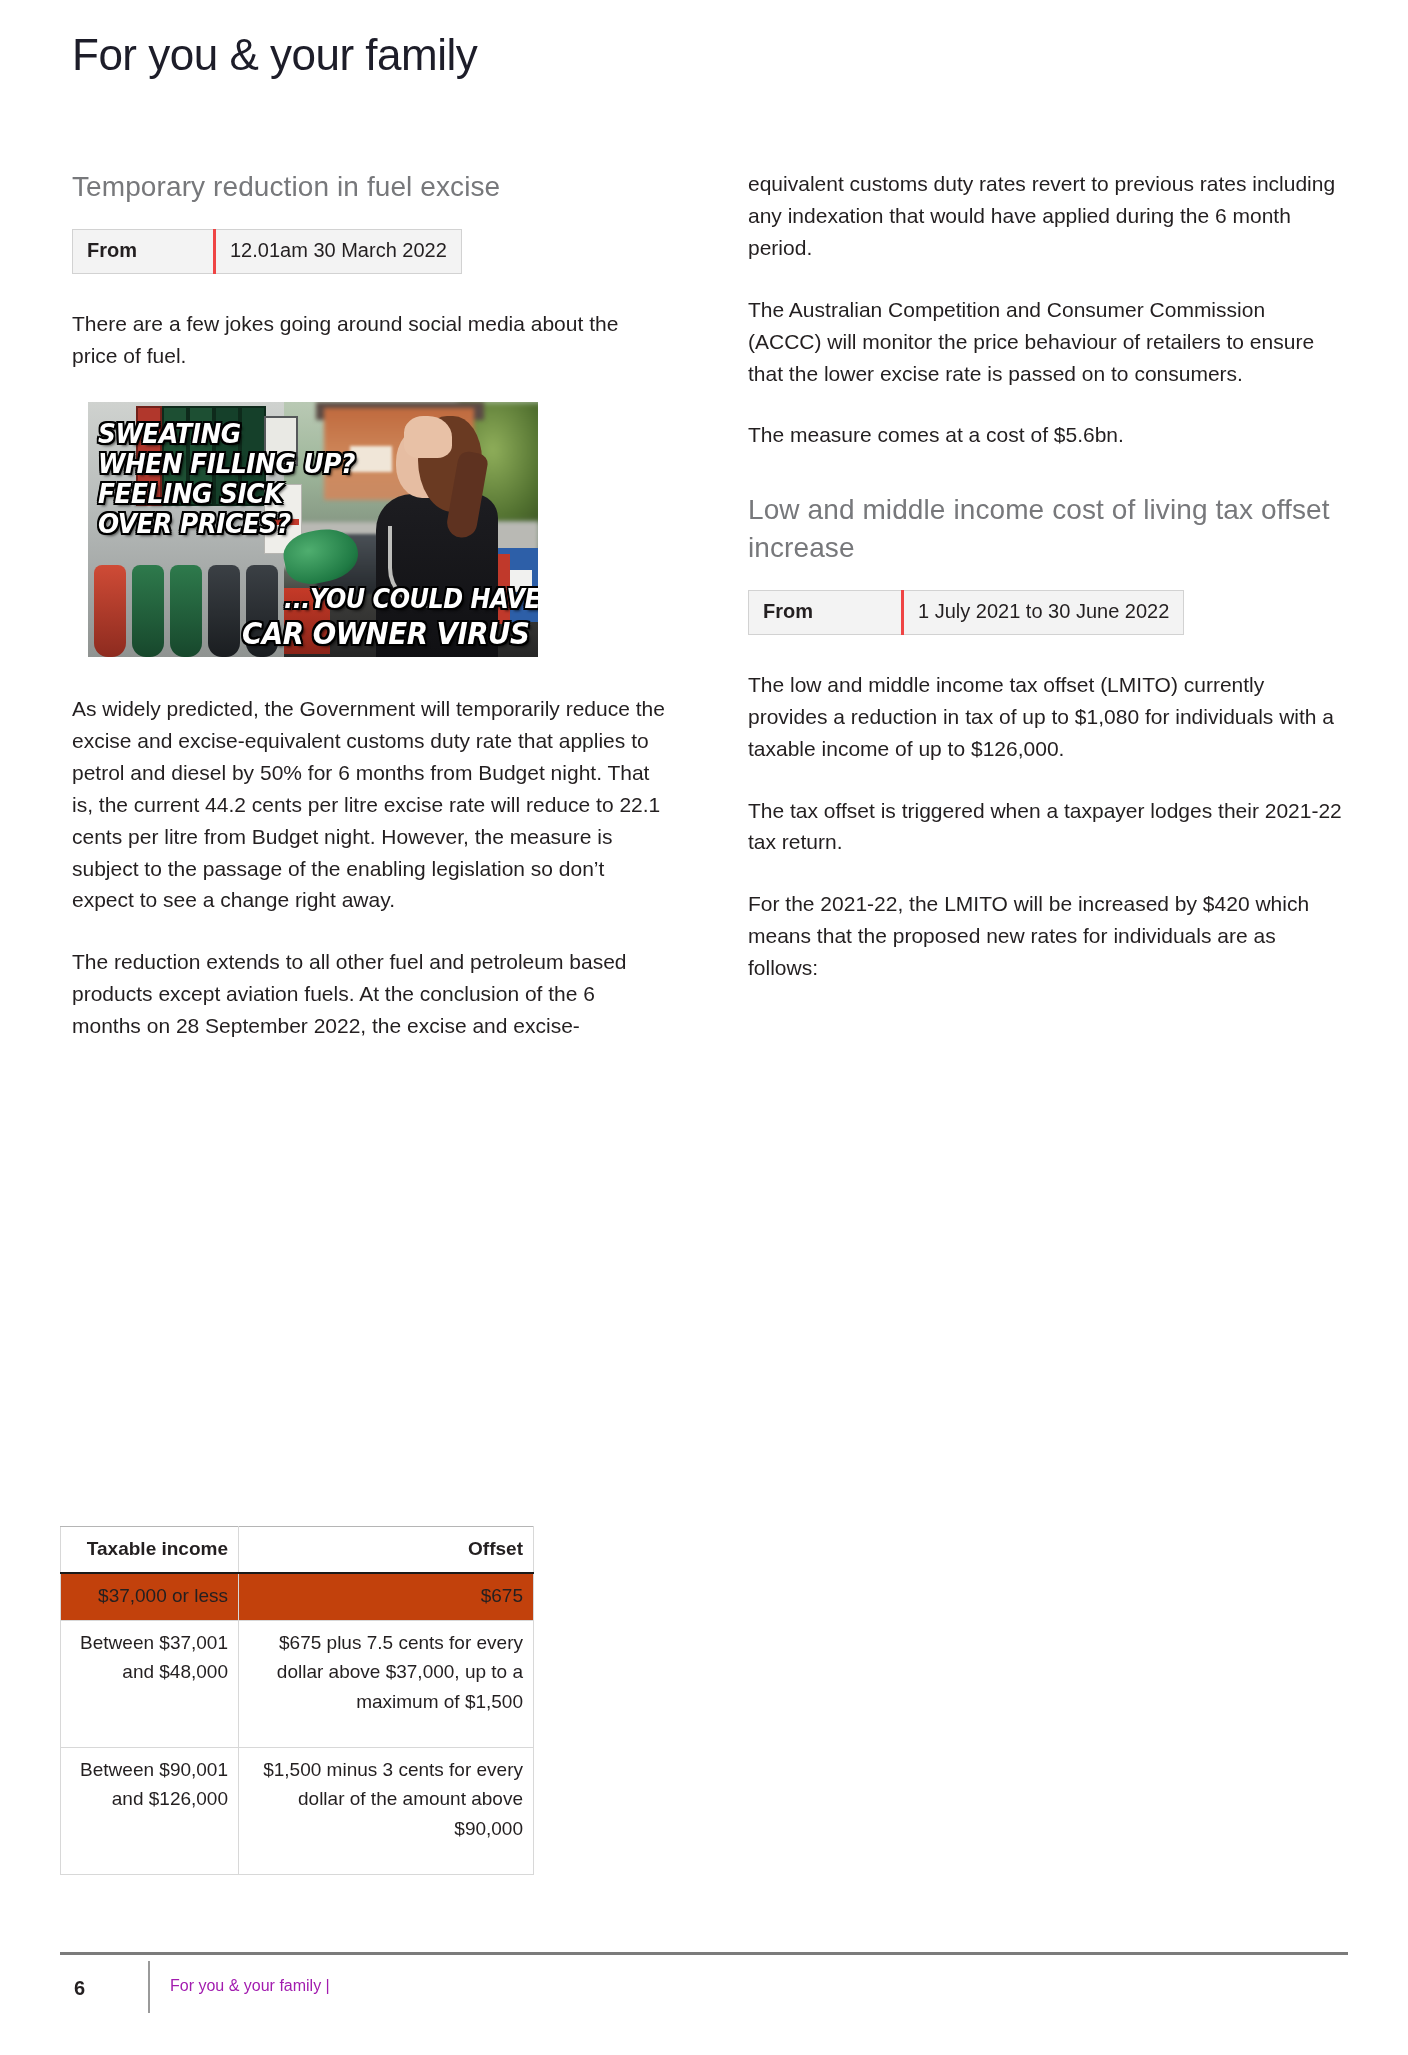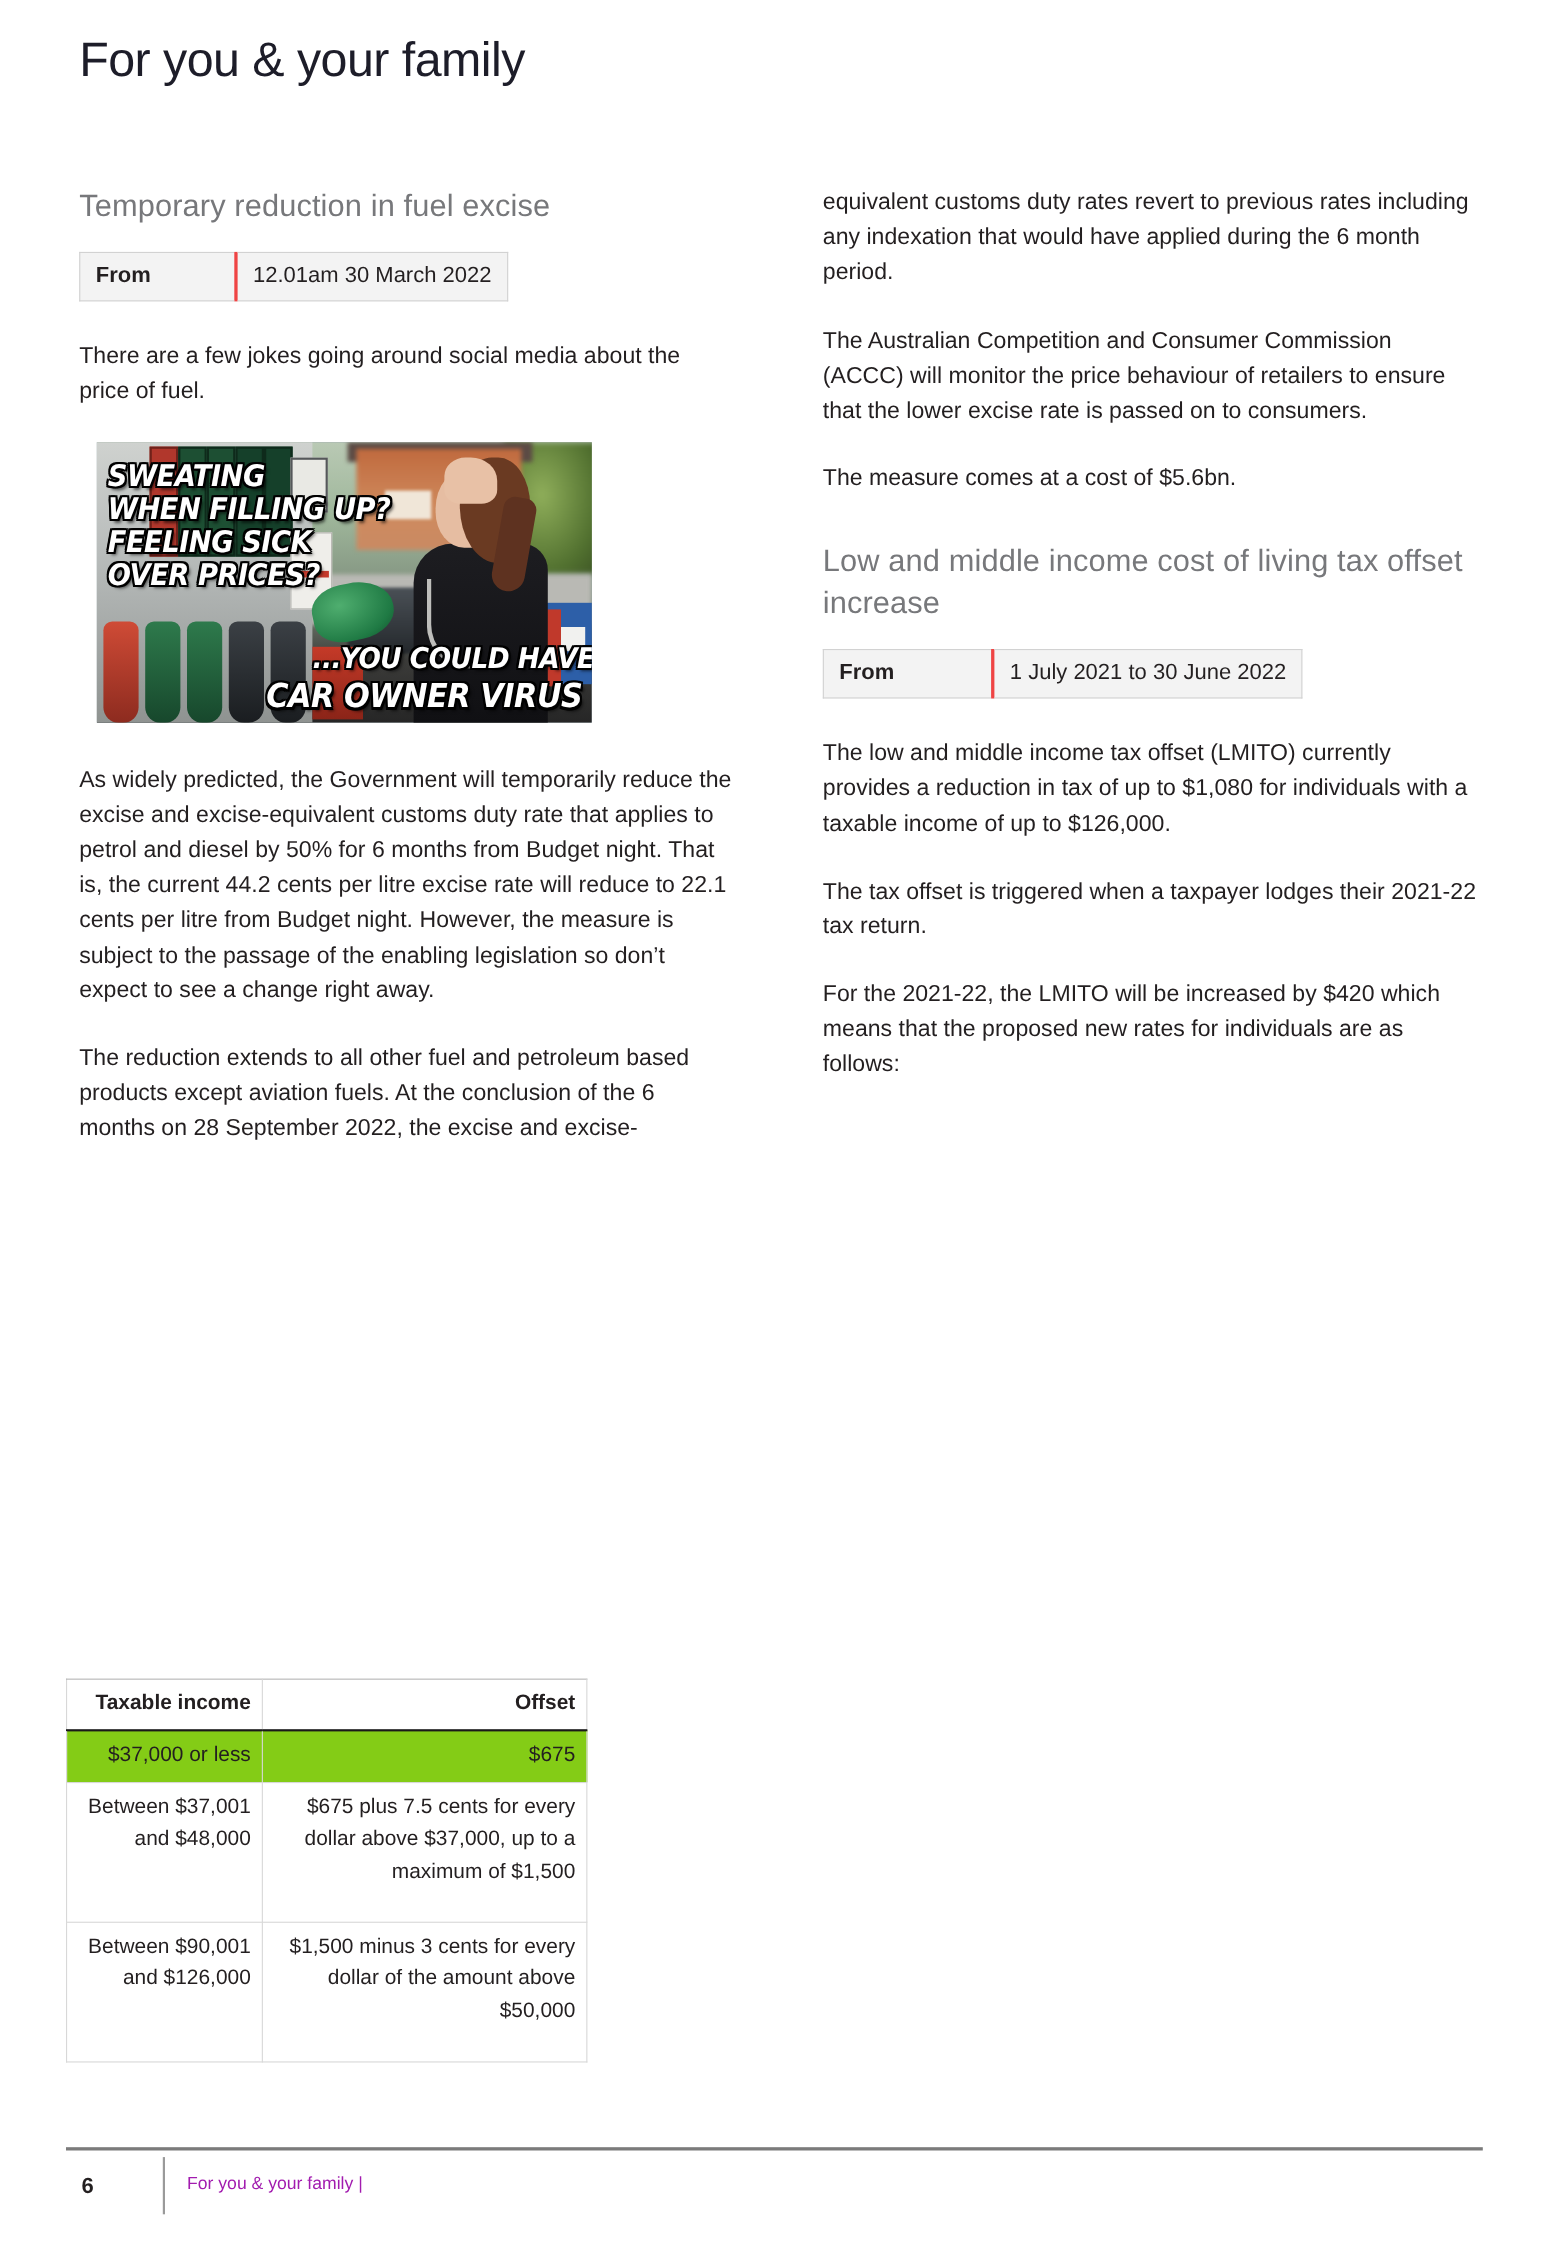--- a/index.html
+++ b/index.html
@@ -253,21 +253,21 @@
     line-height: 1.55;
     font-weight: 400;
   }
   .data-table th {
     font-weight: bold;
     border-top: 1px solid #b5b5b5;
     border-bottom: 2.5px solid #1a1a1a;
   }
   .data-table col.c1 { width: 178px; }
   .data-table col.c2 { width: 295px; }
-  .data-table tr.shaded td { background: #84cc16; }
+  .data-table tr.shaded td { background: #c2410c; }
   .data-table td.pad-tall { height: 110px; }
 
   
   .footer {
     position: absolute;
     left: 60px;
     top: 1952px;
     width: 1288px;
   }
   .footer-rule {
@@ -419,21 +419,21 @@
         <tr class="shaded">
           <td>$37,000 or less</td>
           <td>$675</td>
         </tr>
         <tr>
           <td class="pad-tall">Between $37,001 and $48,000</td>
           <td>$675 plus 7.5 cents for every dollar above $37,000, up to a maximum of $1,500</td>
         </tr>
         <tr>
           <td class="pad-tall">Between $90,001 and $126,000</td>
-          <td>$1,500 minus 3 cents for every dollar of the amount above $50,000</td>
+          <td>$1,500 minus 3 cents for every dollar of the amount above $90,000</td>
         </tr>
       </tbody>
     </table>
   </div>
 
   <div class="footer">
     <div class="footer-rule"></div>
     <div class="footer-inner">
       <div class="footer-page">6</div>
       <div class="footer-divider"></div>

